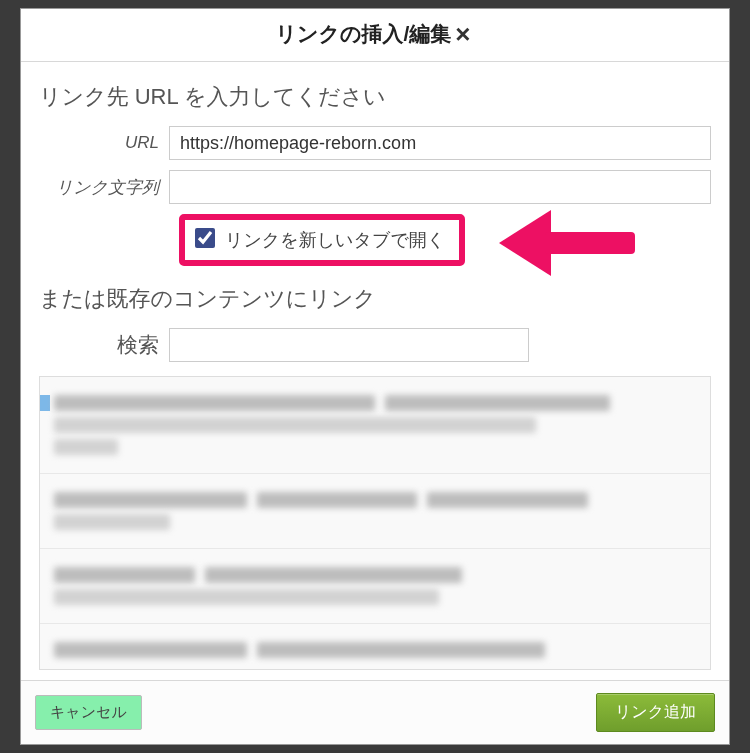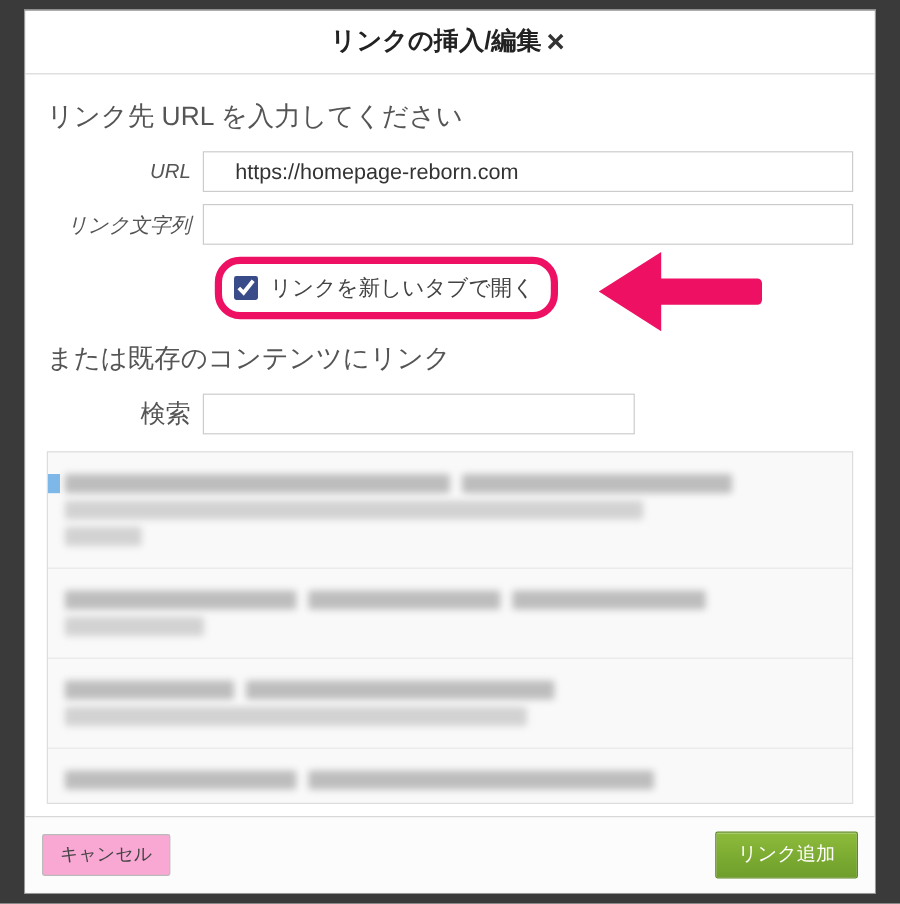--- a/index.html
+++ b/index.html
@@ -66,37 +66,36 @@
     text-align: right;
     padding-right: 10px;
     color: #555;
     font-size: 17px;
     font-style: italic;
   }
   .form-row input[type="text"] {
     flex: 1;
     height: 34px;
     border: 1px solid #ccc;
-    padding: 4px 26px;
+    padding: 4px 10px;
     font-size: 18px;
     color: #333;
     background: #fff;
   }
   .checkbox-row {
     display: flex;
     align-items: center;
     padding-left: 140px;
     margin-bottom: 18px;
     position: relative;
   }
   .checkbox-highlight {
     display: inline-flex;
-    align-items: center;
     border: 6px solid #ed1063;
-    border-radius: 21px;
+    border-radius: 5px;
     padding: 8px 14px 8px 10px;
   }
   .checkbox-highlight input[type="checkbox"] {
     width: 20px;
     height: 20px;
     margin-right: 10px;
     accent-color: #3a4b8a;
     cursor:pointer;
   }
   .checkbox-highlight .cb-label {
@@ -187,21 +186,21 @@
   .mos-line.light span { background:#d2d2d2; }
   .dialog-footer {
     display:flex;
     justify-content: space-between;
     align-items:center;
     padding: 12px 14px;
     border-top: 1px solid #d8d8d8;
     background:#fcfcfc;
   }
   .btn-cancel {
-    background:#f9a8d4;
+    background:#86efac;
     border:1px solid #bbb;
     color:#444;
     font-size:15px;
     padding:7px 14px;
     border-radius:2px;
     cursor:pointer;
   }
   .btn-primary {
     background:#7aa932;
     background: linear-gradient(#8cbb3a,#6f9e2c);

